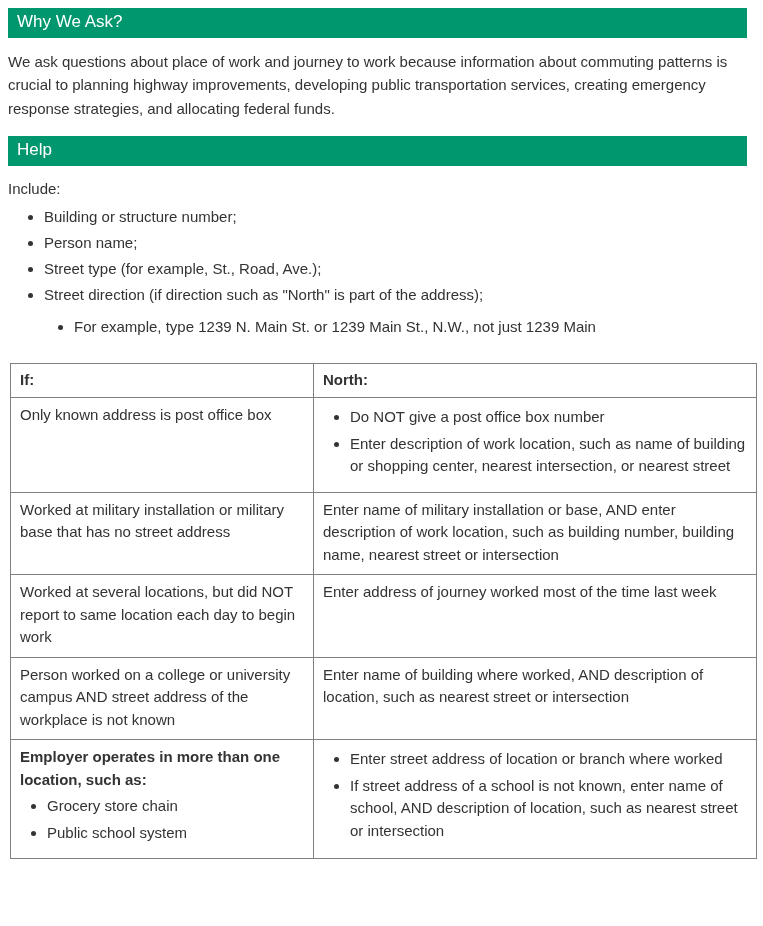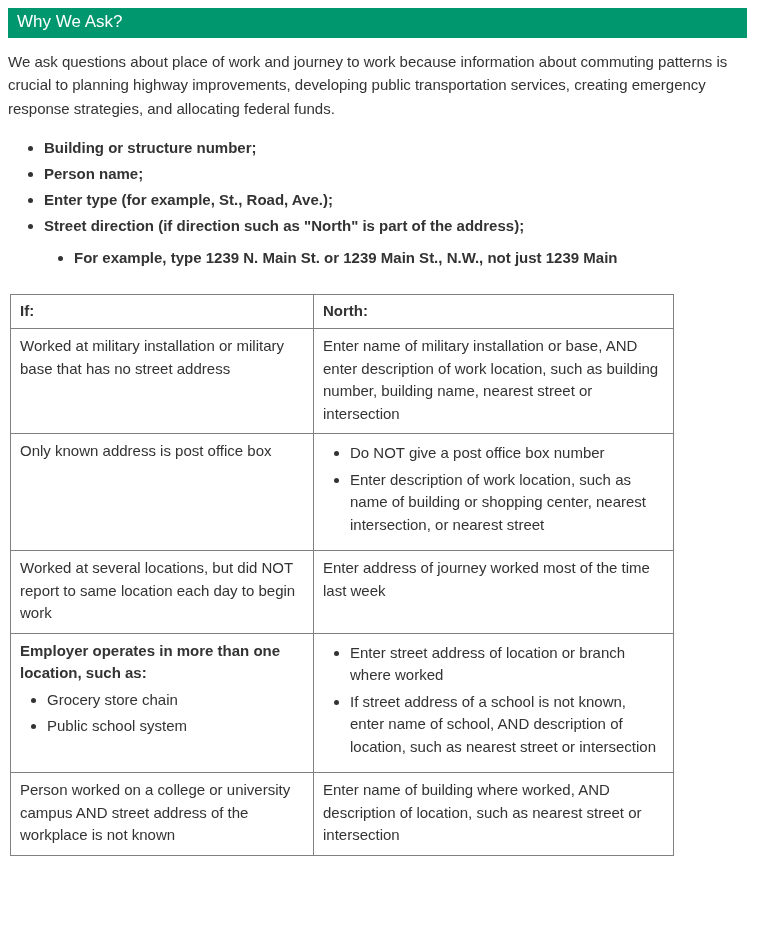--- a/index.html
+++ b/index.html
@@ -29,30 +29,30 @@
   }
 
   .include-label { margin: 14px 0 8px 0; }
 
   ul.bullet-list {
     list-style-type: disc;
     margin: 0 0 10px 0;
     padding-left: 36px;
     line-height: 1.6;
   }
-  ul.bullet-list > li { margin: 2px 0; font-weight: bold; }
+  ul.bullet-list > li { margin: 2px 0; }
   ul.sub-list {
     list-style-type: disc;
     padding-left: 30px;
     margin: 8px 0 17px 0;
   }
 
   table.if-then-table {
     border-collapse: collapse;
-    width: 664px;
+    width: 747px;
     margin: 24px 0 0 2px;
     font-size: 15px;
     color: #333333;
   }
   .if-then-table th, .if-then-table td {
     border: 1px solid var(--table-border, #808080);
     vertical-align: top;
     text-align: left;
     padding: 4px 9px 6px 9px;
     line-height: 1.5;
@@ -73,85 +73,89 @@
 <body style="--header-bg: #00976E; --header-text: #FFFFFF; --link-color: #0000CC; --table-border: #808080;">
 
 <div class="page">
 
   <div class="section-header">
     <span>Why We Ask?</span>
   </div>
 
   <p class="intro">We ask questions about place of work and journey to work because information about commuting patterns is crucial to planning highway improvements, developing public transportation services, creating emergency response strategies, and allocating federal funds.</p>
 
+  <div class="section-header">
+    <span>Help</span>
+  </div>
 
+  <p class="include-label">Include:</p>
 
   <ul class="bullet-list" id="include-list">
       <li>Building or structure number;</li>
       <li>Person name;</li>
-      <li>Enter type (for example, St., Road, Ave.);</li>
+      <li>Street type (for example, St., Road, Ave.);</li>
       <li>Street direction (if direction such as "North" is part of the address);<ul class="sub-list">
           <li>For example, type 1239 N. Main St. or 1239 Main St., N.W., not just 1239 Main</li>
         </ul></li>
     </ul>
 
   <table class="if-then-table">
     <thead>
       <tr>
         <th class="col-if">If:</th>
         <th class="col-then">North:</th>
       </tr>
     </thead>
     <tbody id="table-body">
         <tr>
           <td class="col-if">
-            <div class="cell-text">Worked at military installation or military base that has no street address</div>
-          </td>
-          <td class="col-then">
-            <div class="cell-text">Enter name of military installation or base, AND enter description of work location, such as building number, building name, nearest street or intersection</div>
-          </td>
-        </tr>
-        <tr>
-          <td class="col-if">
             <div class="cell-text">Only known address is post office box</div>
           </td>
           <td class="col-then">
             <ul class="cell-bullets">
               <li>Do NOT give a post office box number</li>
               <li>Enter description of work location, such as name of building or shopping center, nearest intersection, or nearest street</li>
             </ul>
           </td>
         </tr>
         <tr>
           <td class="col-if">
+            <div class="cell-text">Worked at military installation or military base that has no street address</div>
+          </td>
+          <td class="col-then">
+            <div class="cell-text">Enter name of military installation or base, AND enter description of work location, such as building number, building name, nearest street or intersection</div>
+          </td>
+        </tr>
+        <tr>
+          <td class="col-if">
             <div class="cell-text">Worked at several locations, but did NOT report to same location each day to begin work</div>
           </td>
           <td class="col-then">
             <div class="cell-text">Enter address of journey worked most of the time last week</div>
+          </td>
+        </tr>
+        <tr>
+          <td class="col-if">
+            <div class="cell-text">Person worked on a college or university campus AND street address of the workplace is not known</div>
+          </td>
+          <td class="col-then">
+            <div class="cell-text">Enter name of building where worked, AND description of location, such as nearest street or intersection</div>
           </td>
         </tr>
         <tr>
           <td class="col-if">
             <div class="cell-text bold">Employer operates in more than one location, such as:</div>
             <ul class="cell-bullets">
               <li>Grocery store chain</li>
               <li>Public school system</li>
             </ul>
           </td>
           <td class="col-then">
             <ul class="cell-bullets">
               <li>Enter street address of location or branch where worked</li>
               <li>If street address of a school is not known, enter name of school, AND description of location, such as nearest street or intersection</li>
             </ul>
           </td>
         </tr>
-        <tr>
-          <td class="col-if">
-            <div class="cell-text">Person worked on a college or university campus AND street address of the workplace is not known</div>
-          </td>
-          <td class="col-then">
-            <div class="cell-text">Enter name of building where worked, AND description of location, such as nearest street or intersection</div>
-          </td>
-        </tr>
       </tbody>
   </table>
 
 </div>
 
 </body></html>

